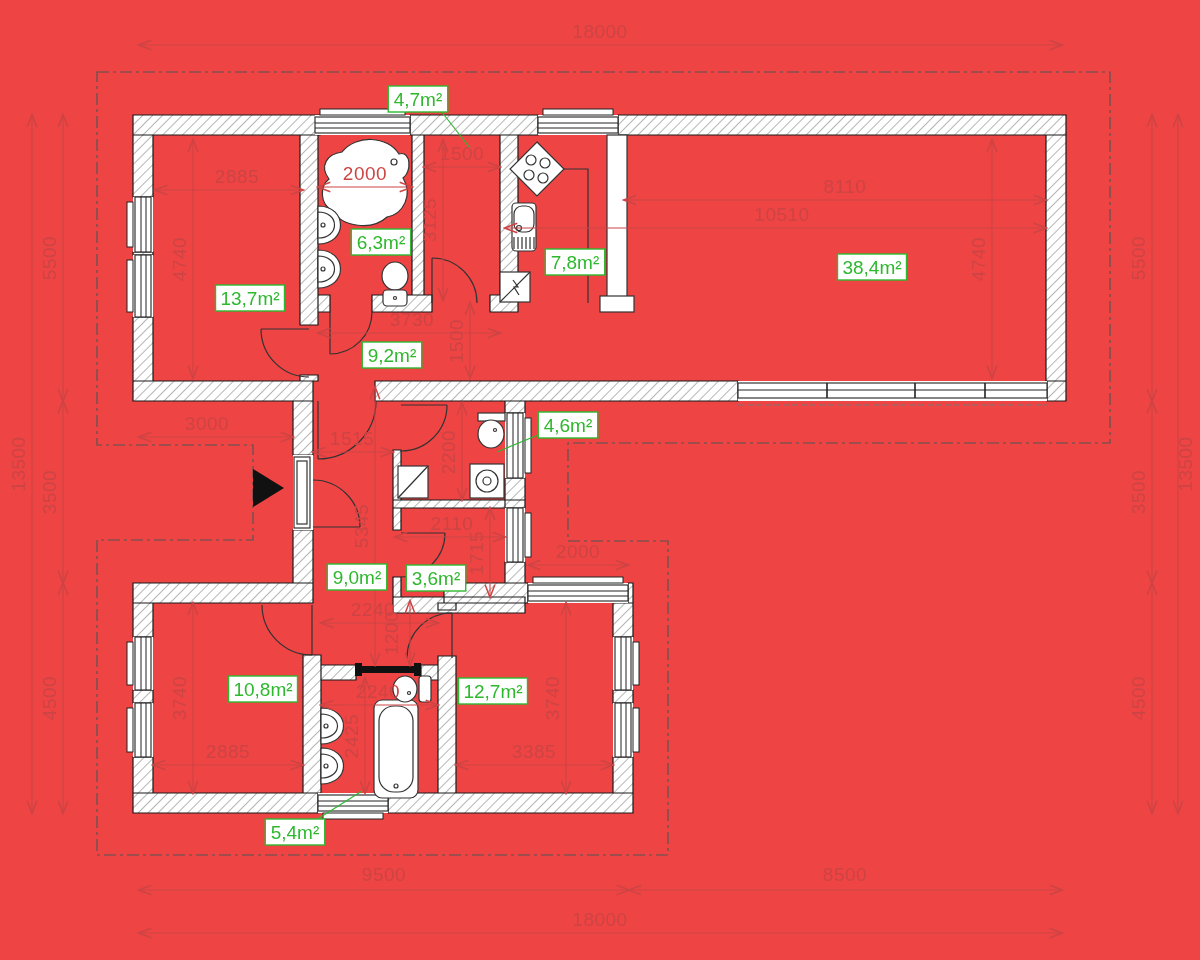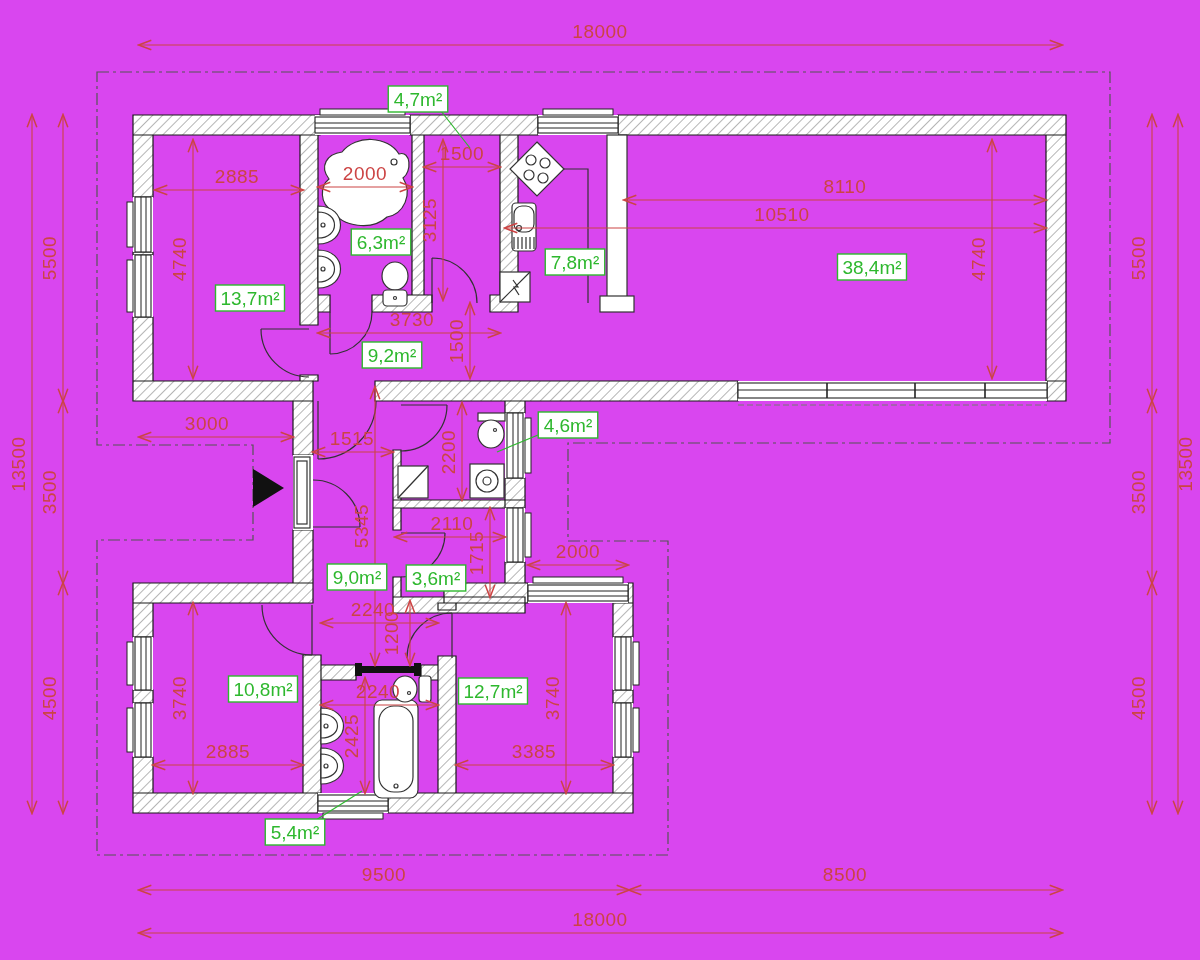--- a/index.html
+++ b/index.html
@@ -1,16 +1,16 @@
 <!DOCTYPE html>
 <html><head>
 <meta charset="utf-8">
 <style>
   html,body{margin:0;padding:0;background:#ffffff;}
-  #stage{position:relative;width:1200px;height:960px;background:#d946ef;overflow:hidden;}
+  #stage{position:relative;width:1200px;height:960px;background:#ef4444;overflow:hidden;}
   svg{display:block;font-family:"Liberation Sans",sans-serif;}
   .dim-line{stroke-width:1.1;fill:none;}
   .dim-text{font-size:19px;text-anchor:middle;letter-spacing:.5px;}
   .room-box{stroke-width:1.4;}
   .room-text{font-size:19px;text-anchor:middle;}
   .wall{stroke:#1a1a1a;stroke-width:1.2;}
   .thin{stroke:#333;stroke-width:1.2;fill:none;}
   .fixture{stroke:#333;stroke-width:1.2;fill:#fff;}
 </style>
 </head>

